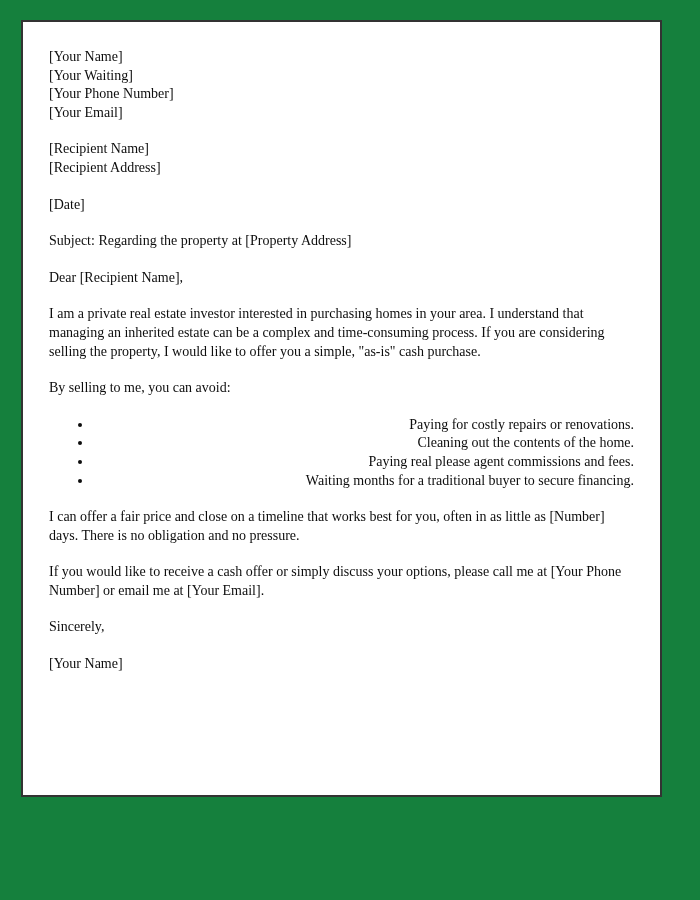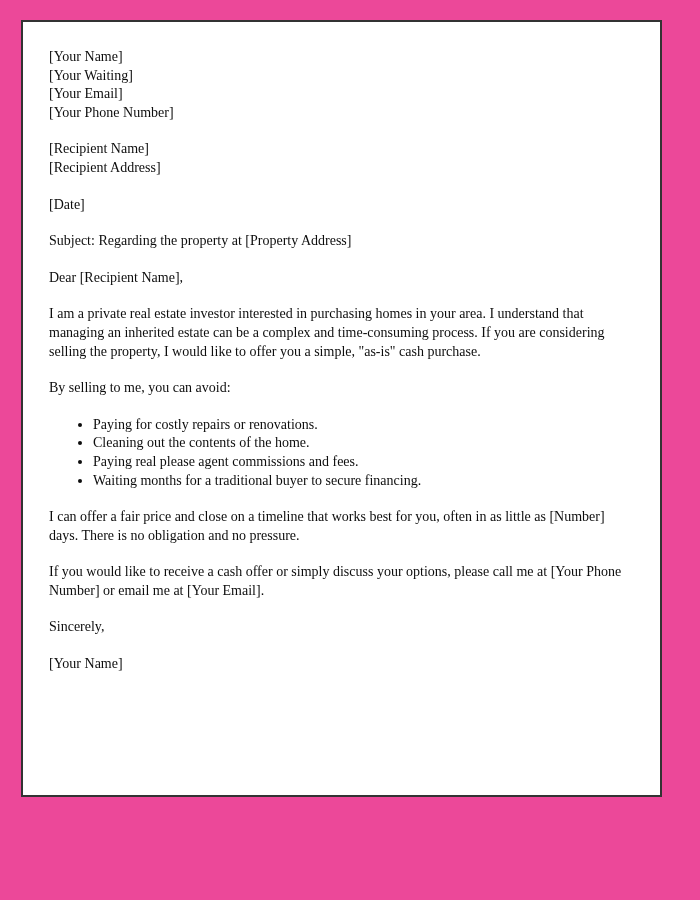--- a/index.html
+++ b/index.html
@@ -4,21 +4,21 @@
 <style>
   html, body {
     margin: 0;
     padding: 0;
     background: #ffffff;
   }
   .page {
     position: relative;
     width: 700px;
     height: 900px;
-    background: #ec4899;
+    background: #15803d;
     overflow: hidden;
   }
   .letter {
     box-sizing: border-box;
     position: absolute;
     left: 21px;
     top: 20px;
     width: 641px;
     height: 777px;
     border: 2px solid #333333;
@@ -36,37 +36,38 @@
     margin-top: 0;
   }
   .line {
     margin: 0;
     padding: 0;
   }
   ul.avoid-list {
     margin: 18px 0;
     padding: 0 0 0 44px;
     list-style-type: disc;
+    text-align: right;
   }
   ul.avoid-list li {
     margin: 0;
     padding: 0;
   }
 </style>
 </head>
 <body>
 
 <div class="page">
   <div class="letter">
 
     <div class="block">
       <div class="line">[Your Name]</div>
       <div class="line">[Your Waiting]</div>
+      <div class="line">[Your Phone Number]</div>
       <div class="line">[Your Email]</div>
-      <div class="line">[Your Phone Number]</div>
     </div>
 
     <div class="block">
       <div class="line">[Recipient Name]</div>
       <div class="line">[Recipient Address]</div>
     </div>
 
     <div class="block">[Date]</div>
 
     <div class="block">Subject: Regarding the property at [Property Address]</div>

